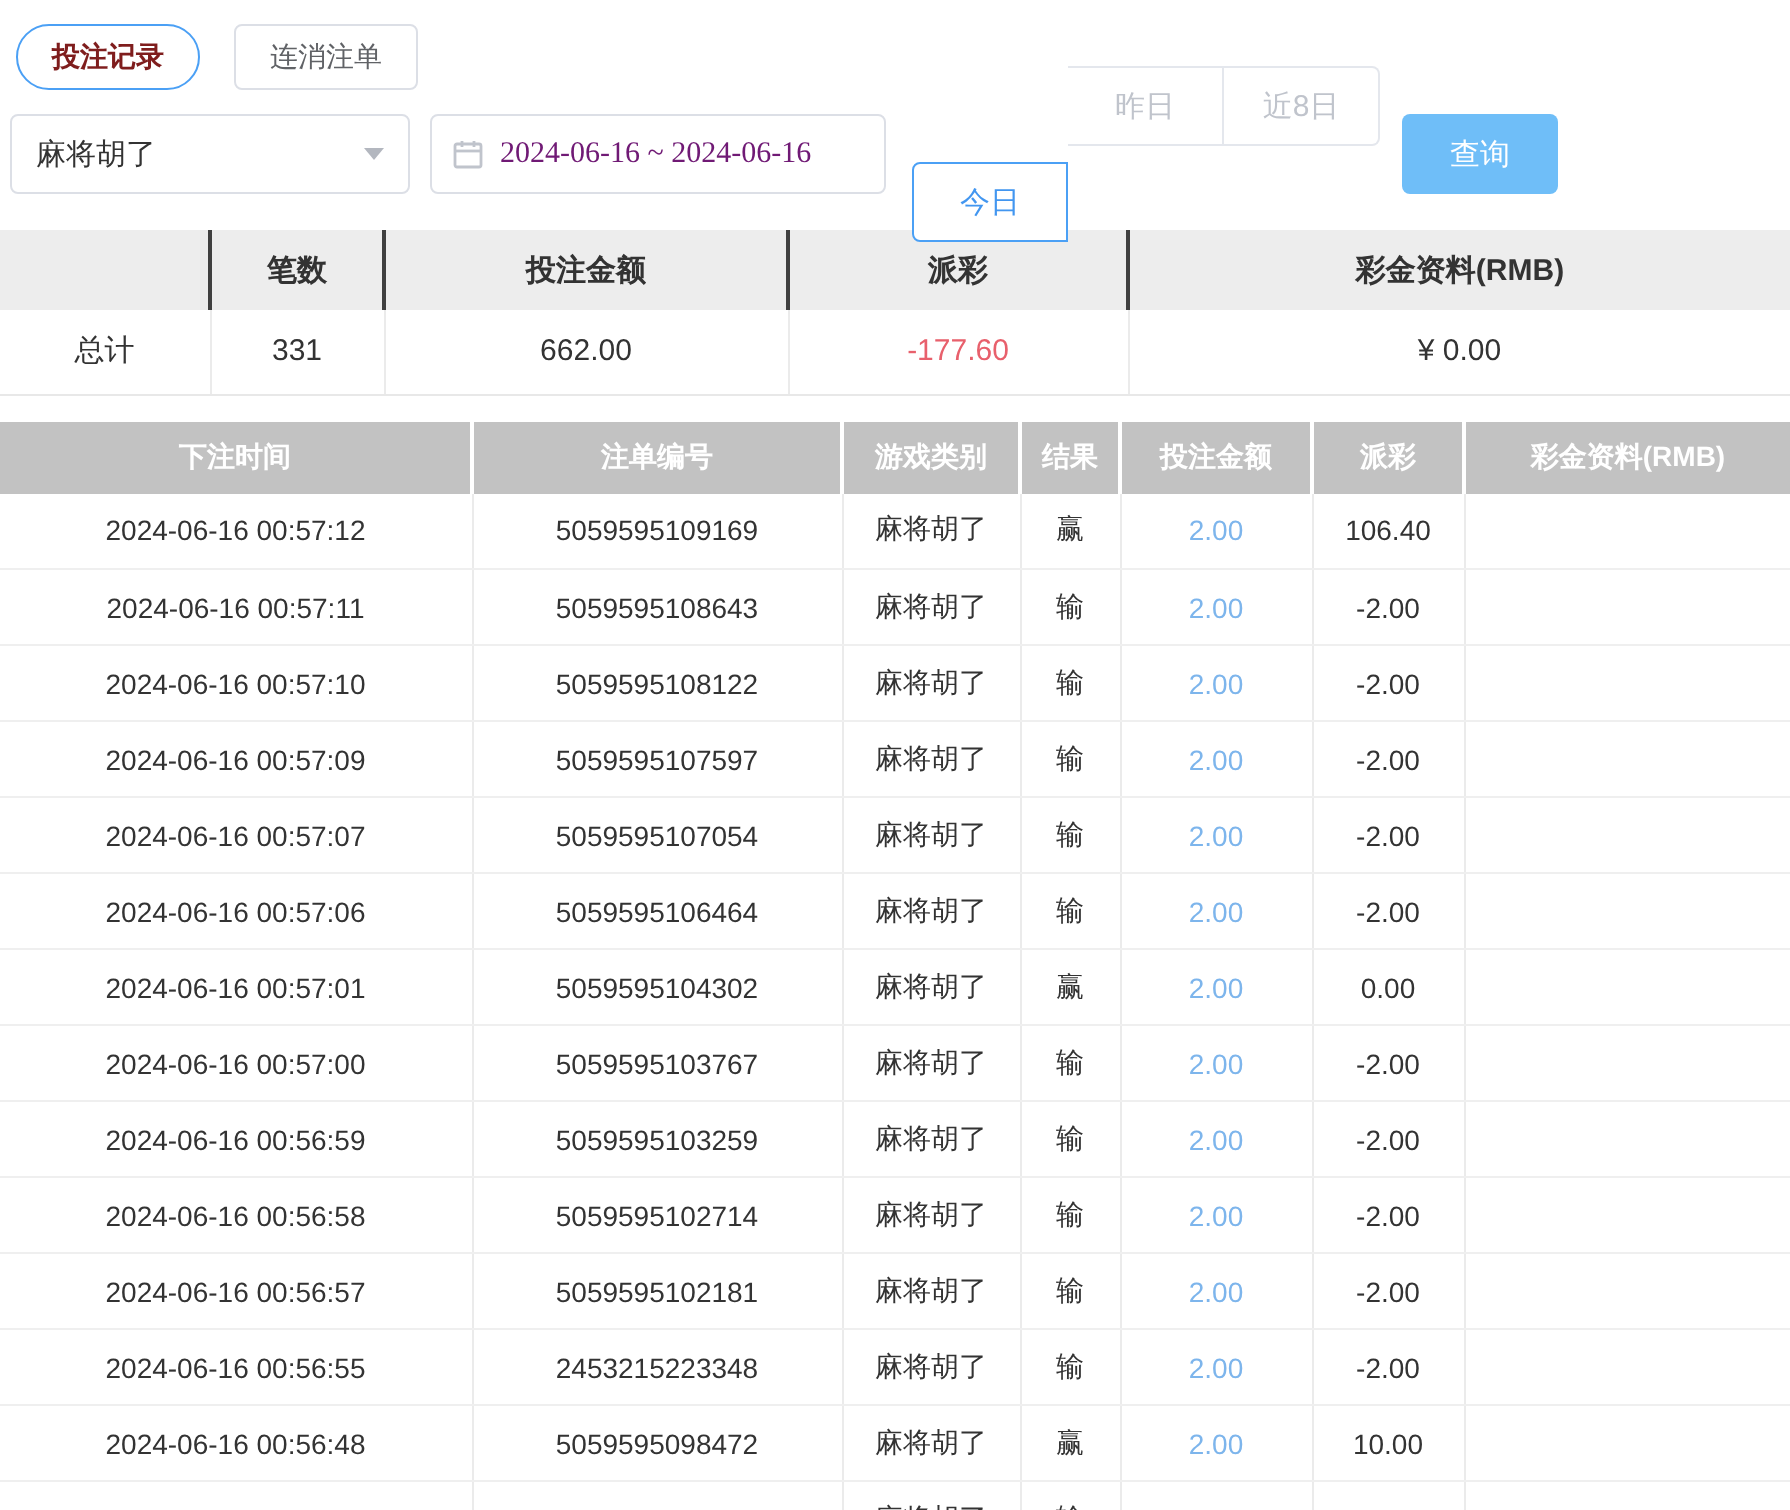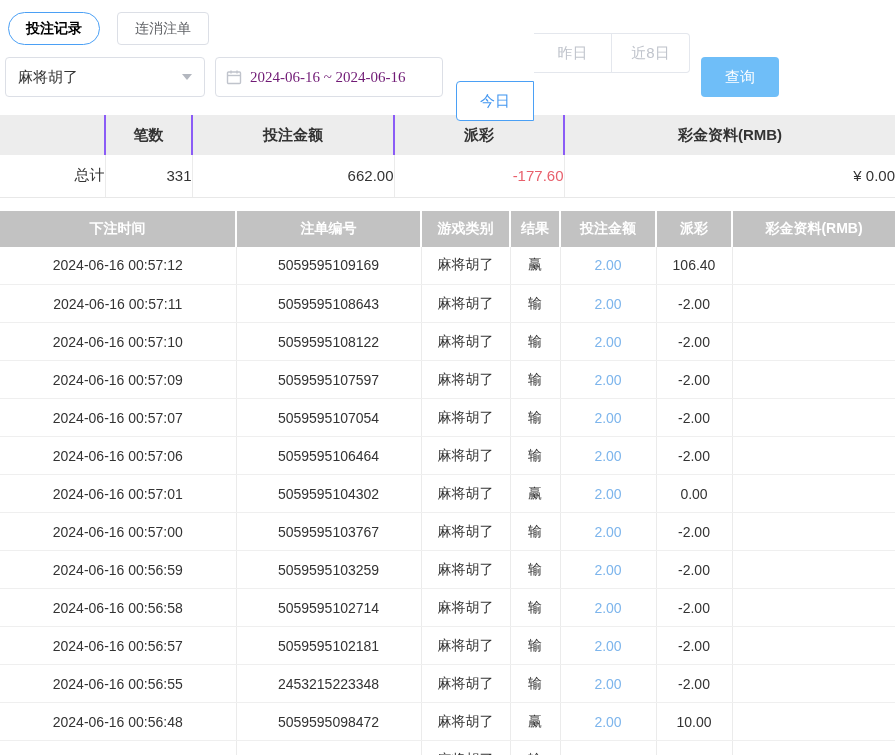--- a/index.html
+++ b/index.html
@@ -14,21 +14,21 @@
 
   
   .tabs-row { padding: 12px 0 0 8px; height: 45px; display: flex; align-items: flex-start; gap: 17px; }
   .tab {
     height: 33px; padding: 0 17px; background: #fff; cursor: pointer;
     border: 1px solid #dcdfe6; border-radius: 4px;
     font-size: 14px; color: #606266; font-family: inherit;
   }
   .tab.tab-active {
     border: 1px solid #4ba0f5; border-radius: 17px;
-    color: #000000; font-weight: bold;
+    color: #7f1d1d; font-weight: bold;
   }
 
   
   .controls-row { margin: 12px 0 0 5px; height: 40px; display: flex; align-items: center; }
   .select {
     width: 200px; height: 40px; border: 1px solid #dcdfe6; border-radius: 4px;
     display: flex; align-items: center; padding: 0 12px; cursor: pointer; background: #fff;
     font-size: 15px; color: #333;
   }
   .select .sel-text { flex: 1; }
@@ -55,25 +55,25 @@
     height: 40px; width: 78px; margin-left: 11px; cursor: pointer; font-family: inherit;
     background: #6fbef8; border: none; border-radius: 4px;
     color: #fff; font-size: 15px;
   }
 
   
   table { border-collapse: collapse; table-layout: fixed; width: 895px; }
   .summary-table { margin-top: 18px; }
   .summary-table th {
     background: #ededed; height: 40px; font-size: 15px; font-weight: bold; color: #333;
-    border-right: 2px solid #8b5cf6; text-align: center;
+    border-right: 2px solid #404040; text-align: center;
   }
   .summary-table th:last-child { border-right: none; }
   .summary-table td {
-    height: 42px; font-size: 15px; text-align: right; background: #fff;
+    height: 42px; font-size: 15px; text-align: center; background: #fff;
     border-right: 1px solid #ebebeb; border-bottom: 1px solid #e8e8e8;
   }
   .summary-table td:last-child { border-right: none; }
 
   
   .main-table { margin-top: 13px; }
   .main-table th {
     background: #c2c2c2; height: 36px; font-size: 14px; font-weight: bold; color: #fff;
     border-right: 2px solid #fff; text-align: center;
   }

